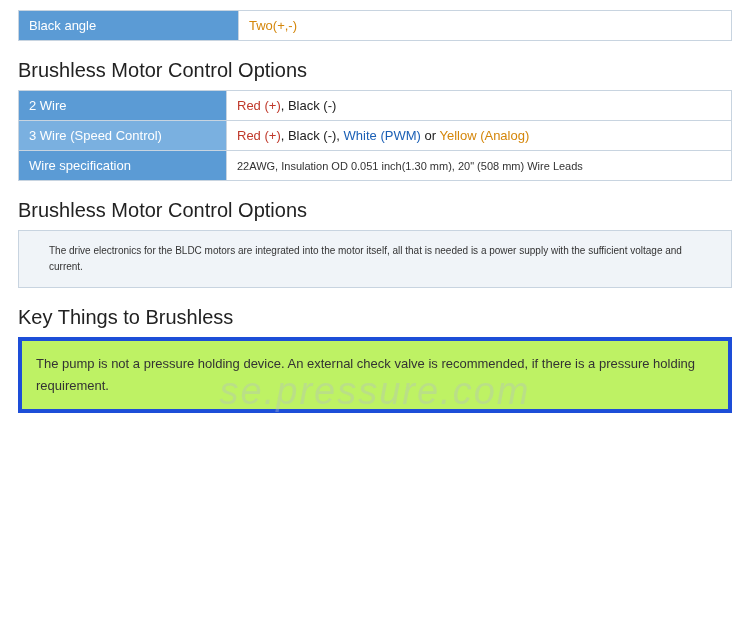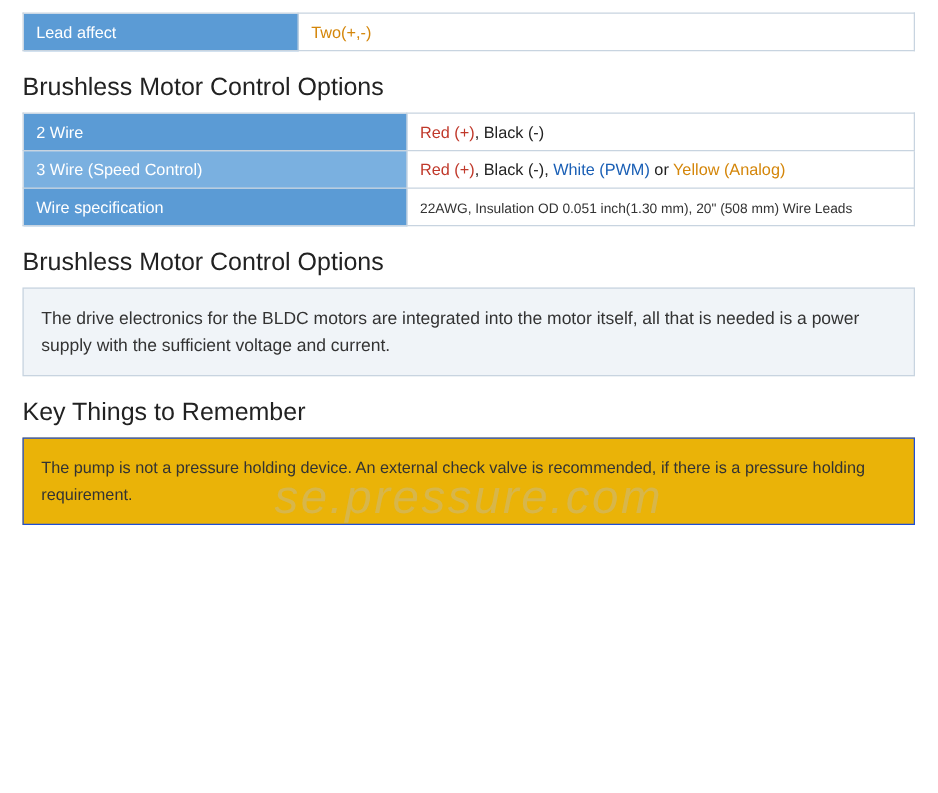--- a/index.html
+++ b/index.html
@@ -70,57 +70,57 @@
       font-size: 13px;
     }
 
     .data-table td.value-cell {
       background-color: #fff;
       font-size: 13px;
     }
 
     
     .bldc-table td.label-cell {
-      width: 307px;
+      width: 208px;
     }
 
     .info-box {
       border: 1px solid #c8d4e0;
       background-color: #f0f4f8;
-      padding: 12px 14px;
+      padding: 12px 30px;
       margin-bottom: 18px;
-      font-size: 14px;
+      font-size: 10px;
       line-height: 1.6;
       color: #333;
     }
 
     .key-things-box {
-      border: 1px solid #1d4ed8;
-      background-color: #eab308;
+      border: 4px solid #1d4ed8;
+      background-color: #bef264;
       padding: 12px 14px;
       margin-bottom: 10px;
       font-size: 13px;
       line-height: 1.7;
       color: #333;
     }
 
     .wire-spec-small {
       font-size: 11px;
       color: #333;
     }
   </style>
 </head>
 <body>
 
 <div class="page-wrapper">
 
   <table class="data-table">
     <tbody>
       <tr>
-        <td class="label-cell">Lead affect</td>
+        <td class="label-cell">Black angle</td>
         <td class="value-cell">
           <span style="color:#d4860a;">Two(+,-)</span>
         </td>
       </tr>
     </tbody>
   </table>
 
   <h2 class="section-title">Brushless Motor Control Options</h2>
   <table class="data-table bldc-table">
     <tbody>
@@ -143,20 +143,20 @@
         </td>
       </tr>
     </tbody>
   </table>
 
   <h2 class="section-title">Brushless Motor Control Options</h2>
   <div class="info-box">
     <span>The drive electronics for the BLDC motors are integrated into the motor itself, all that is needed is a power supply with the sufficient voltage and current.</span>
   </div>
 
-  <h2 class="section-title">Key Things to Remember</h2>
+  <h2 class="section-title">Key Things to Brushless</h2>
   <div class="key-things-box">
     <div>The pump is not a pressure holding device. An external check valve is recommended, if there is a pressure holding requirement.</div>
   </div>
 
   <div class="watermark">se.pressure.com</div>
 
 </div>
 
 </body></html>

